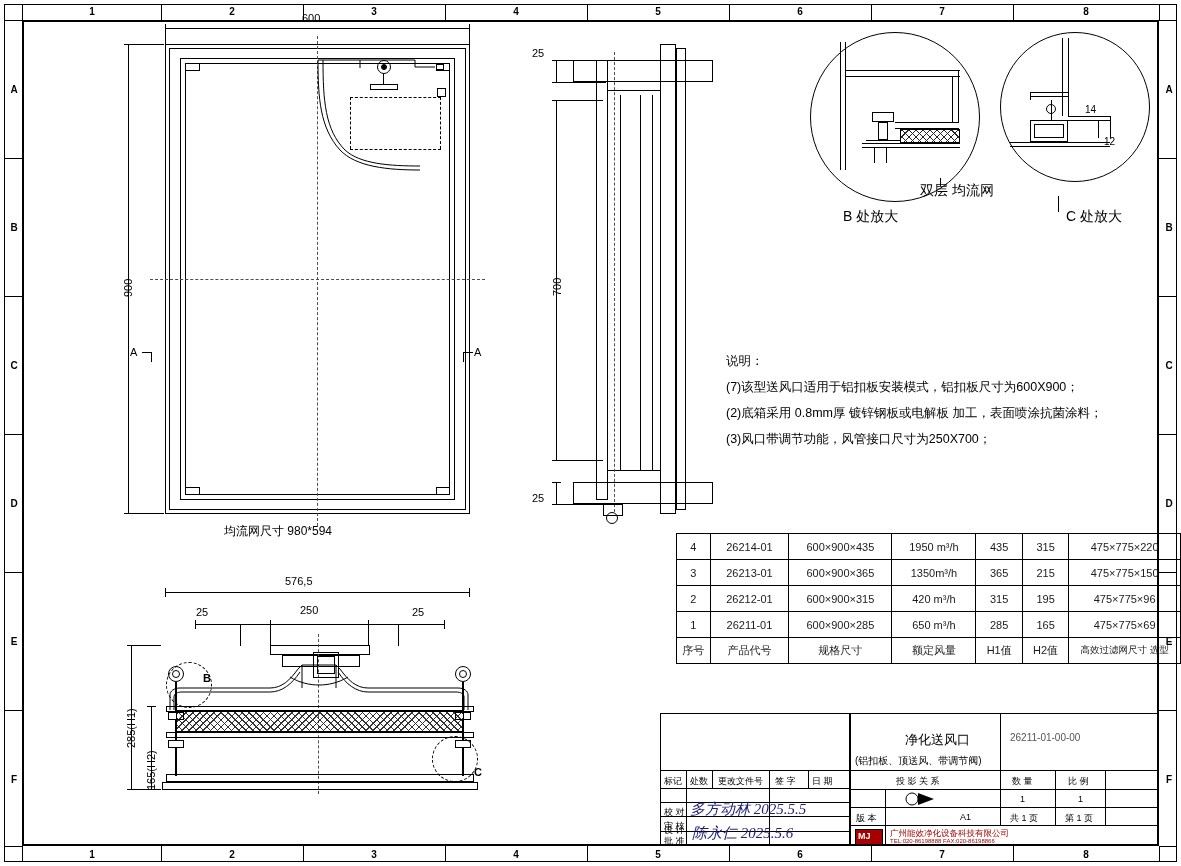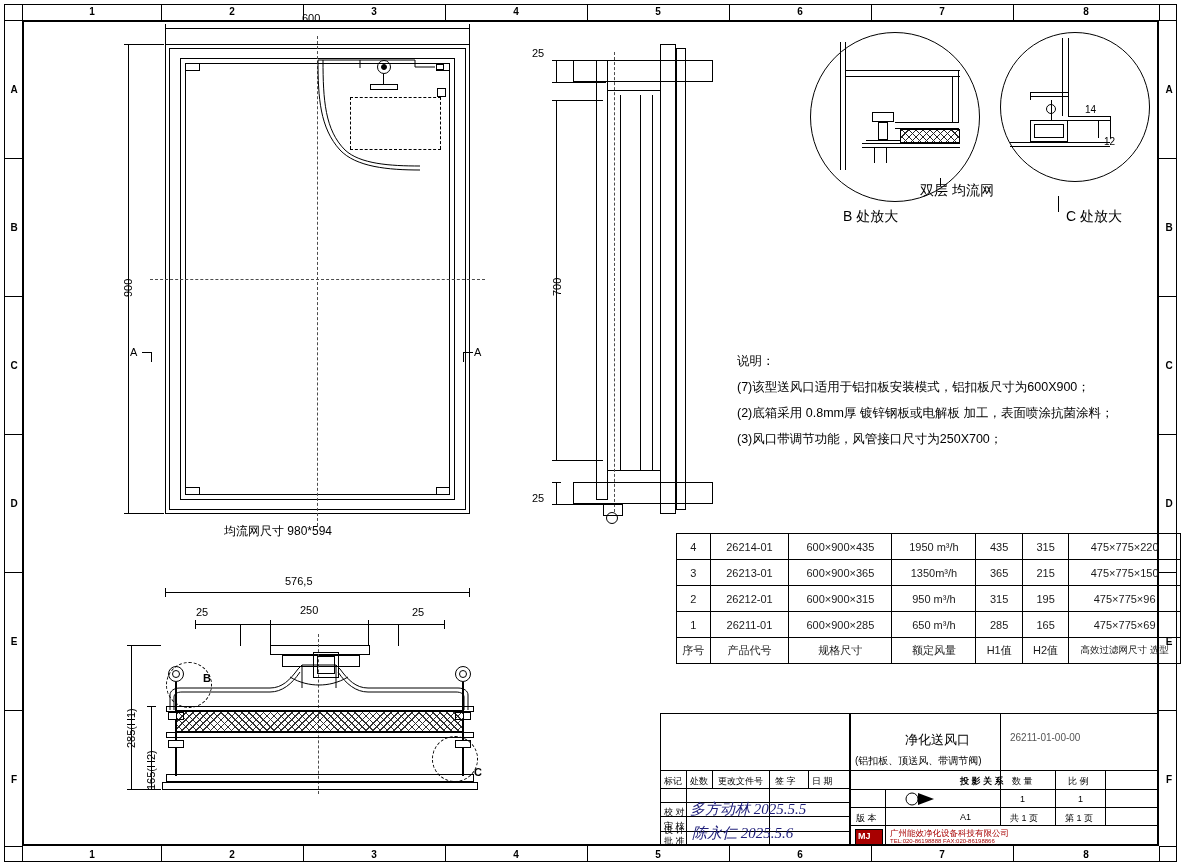--- a/index.html
+++ b/index.html
@@ -16,21 +16,21 @@
   .dash-v{position:absolute;border-left:1px dashed #000;width:0;}
   .dashdot-h{position:absolute;border-top:1px dashed #4d4d4d;height:0;}
   .dashdot-v{position:absolute;border-left:1px dashed #4d4d4d;width:0;}
   .rect{position:absolute;border:1px solid #000;box-sizing:border-box;}
   .circ{position:absolute;border:1px solid #000;border-radius:50%;box-sizing:border-box;}
   .dim{position:absolute;font-size:11px;color:#000;white-space:nowrap;}
   .dim-sm{position:absolute;font-size:10px;color:#000;white-space:nowrap;}
   .vtext{transform-origin:0 0;}
   
   .notes{position:absolute;font-size:12.5px;line-height:26px;color:#000;white-space:nowrap;}
-  .notes div{white-space:nowrap;margin-left:11px;}
+  .notes div{white-space:nowrap;}
   
   .spec-table{position:absolute;border-collapse:collapse;font-size:11px;}
   .spec-table td{border:1px solid #000;height:25px;text-align:center;padding:0 3px;white-space:nowrap;}
   
   .tb{position:absolute;border:1px solid #000;box-sizing:border-box;}
   .tb-txt{position:absolute;font-size:9px;color:#000;white-space:nowrap;}
   .hatch{background:
      repeating-linear-gradient(45deg,#000 0 1px,transparent 1px 5px),
      repeating-linear-gradient(-45deg,#000 0 1px,transparent 1px 5px);
   }
@@ -366,21 +366,21 @@
         <td>600×900×365</td>
         <td>1350m³/h</td>
         <td>365</td>
         <td>215</td>
         <td>475×775×150</td>
       </tr>
       <tr>
         <td>2</td>
         <td>26212-01</td>
         <td>600×900×315</td>
-        <td>950 m³/h</td>
+        <td>420 m³/h</td>
         <td>315</td>
         <td>195</td>
         <td>475×775×96</td>
       </tr>
       <tr>
         <td>1</td>
         <td>26211-01</td>
         <td>600×900×285</td>
         <td>650 m³/h</td>
         <td>285</td>
@@ -438,21 +438,21 @@
     <div class="abs l" style="left:850px;top:807px;width:309px;height:1px;"></div>
     <div class="abs l" style="left:850px;top:825px;width:309px;height:1px;"></div>
     <div class="abs l" style="left:1000px;top:770px;width:1px;height:37px;"></div>
     <div class="abs l" style="left:1055px;top:770px;width:1px;height:37px;"></div>
     <div class="abs l" style="left:1105px;top:770px;width:1px;height:37px;"></div>
     <div class="abs l" style="left:885px;top:789px;width:1px;height:36px;"></div>
     <div class="abs l" style="left:1000px;top:807px;width:1px;height:18px;"></div>
     <div class="abs l" style="left:1055px;top:807px;width:1px;height:18px;"></div>
     <div class="abs l" style="left:1105px;top:807px;width:1px;height:18px;"></div>
 
-    <div class="tb-txt" style="left:960px;top:775px;font-weight:bold;">投 影 关 系</div>
+    <div class="tb-txt" style="left:896px;top:775px;">投 影 关 系</div>
     <div class="tb-txt" style="left:1012px;top:775px;">数 量</div>
     <div class="tb-txt" style="left:1068px;top:775px;">比 例</div>
 
     <svg class="abs" style="left:900px;top:792px;" width="40" height="14">
       <circle cx="12" cy="7" r="6" fill="none" stroke="#000" stroke-width="1"></circle>
       <path d="M18,1 L34,7 L18,13 Z" fill="#000"></path>
     </svg>
     <div class="tb-txt" style="left:1020px;top:794px;">1</div>
     <div class="tb-txt" style="left:1078px;top:794px;">1</div>
 

